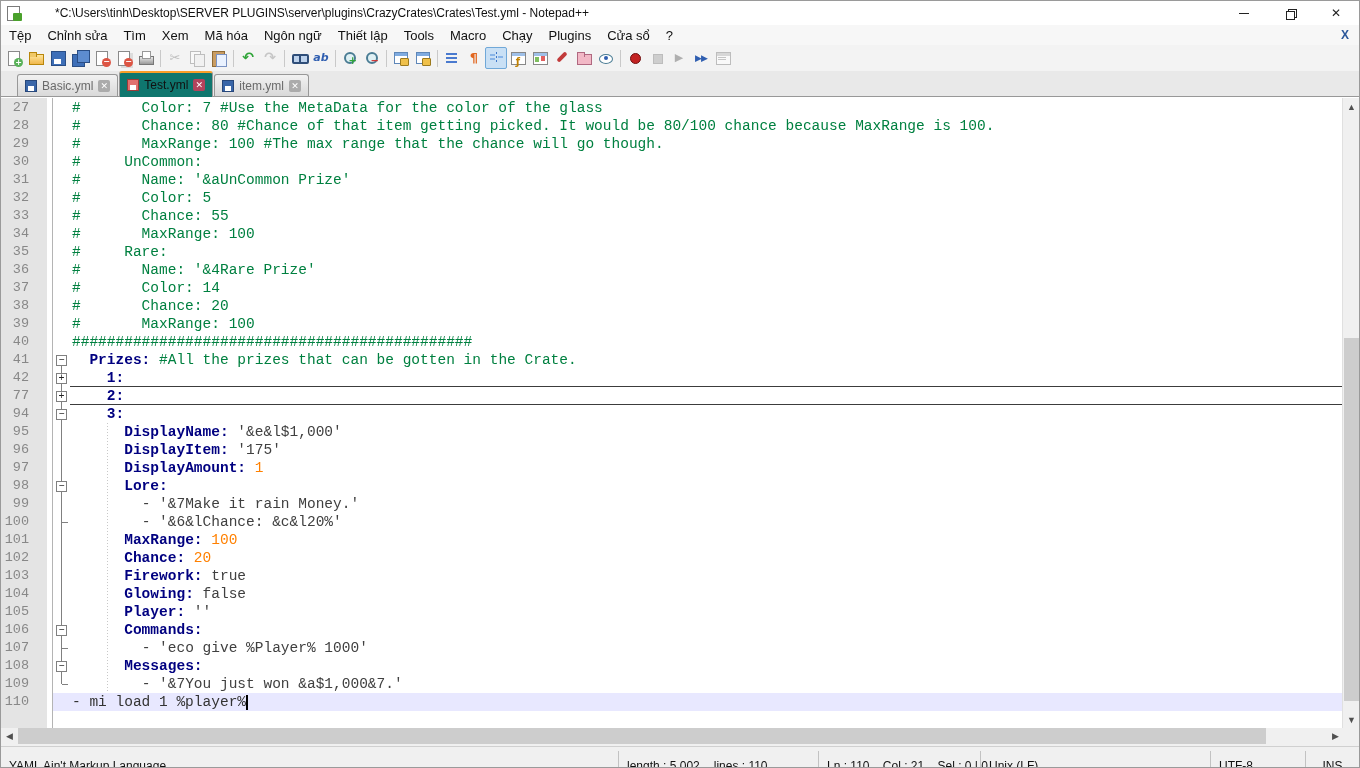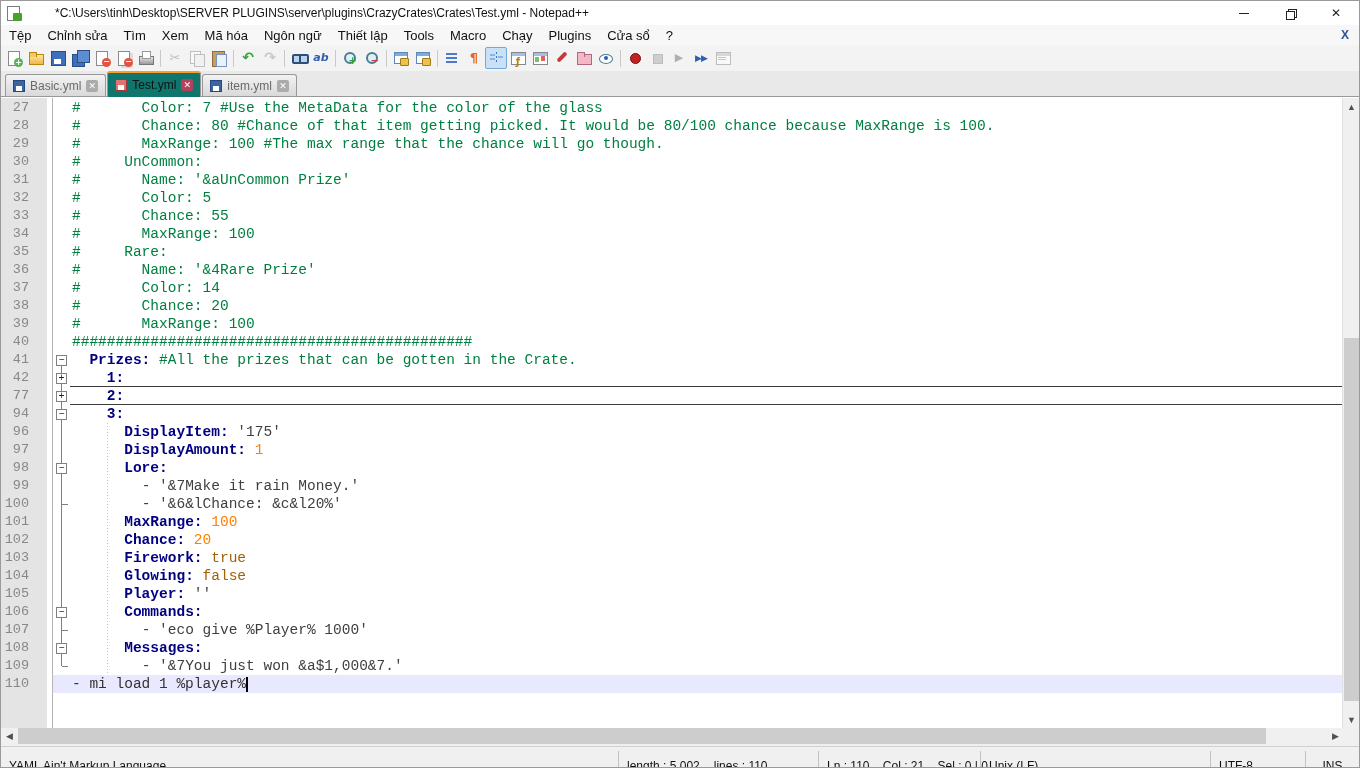--- a/index.html
+++ b/index.html
@@ -70,21 +70,21 @@
   .ic-folder-workspace::after{content:"";position:absolute;left:1px;top:2px;width:6px;height:4px;background:#f2b8c6;border:1px solid #b06880;border-bottom:none;}
   .ic-folder-workspace::before{content:"";position:absolute;left:1px;top:4px;width:13px;height:9px;background:#f2b8c6;border:1px solid #b06880;}
   .ic-monitoring::before{content:"";position:absolute;left:1px;top:4px;width:12px;height:8px;background:#fff;border:1px solid #4a7c94;border-radius:50%;}
   .ic-monitoring::after{content:"";position:absolute;left:6px;top:6px;width:4px;height:4px;background:#2f5eb0;border-radius:50%;}
   .ic-macro-record::before{content:"";position:absolute;left:3px;top:3px;width:9px;height:9px;background:#c32222;border:1px solid #701010;border-radius:50%;}
   .ic-macro-stop::before{content:"";position:absolute;left:4px;top:4px;width:8px;height:8px;background:#ababab;border:1px solid #888;}
   .ic-macro-play .g{color:#6d6d6d;font-size:11px;line-height:16px;}
   .ic-macro-run-multiple .g{color:#2f5eb0;font-weight:bold;font-size:9px;line-height:16px;letter-spacing:-1px;}
   .ic-save-macro::after{content:"";position:absolute;left:3px;top:7px;width:8px;height:1px;background:#999;box-shadow:0 2px 0 #999;}
   
-  .tabbar{position:absolute;left:0;top:70px;right:0;height:26px;background:#e9e9e9;border-bottom:1px solid #989898;display:flex;align-items:flex-end;padding-left:4px;}
+  .tabbar{position:absolute;left:0;top:70px;right:0;height:26px;background:#e9e9e9;border-bottom:1px solid #989898;display:flex;align-items:flex-end;padding-left:16px;}
   .tab{height:22px;display:flex;align-items:center;gap:5px;padding:0 7px;border:1px solid #989898;border-bottom:none;border-radius:3px 3px 0 0;background:linear-gradient(#f2f2f2,#d9d9d9);color:#6a6a6a;font-size:12px;margin-right:1px;position:relative;}
   .tab.active{height:26px;background:#0f766e;color:#111;border-top:2px solid #fa9e28;margin-bottom:-1px;z-index:2;}
   .disk{position:relative;width:12px;height:12px;flex:none;}
   .disk::before{content:"";position:absolute;inset:0;background:#3a66a8;border:1px solid #27477a;}
   .disk::after{content:"";position:absolute;left:3px;bottom:1px;width:6px;height:5px;background:#fff;}
   .disk.mod::before{background:#e2716f;border-color:#9c3a38;}
   .tclose{width:12px;height:12px;background:#ababab;border-radius:2px;color:#fff;font:bold 9px/12px "DejaVu Sans",sans-serif;text-align:center;flex:none;}
   .tab.active .tclose{background:#b3435c;}
   
   .editor{position:absolute;left:0;top:97px;right:0;height:630px;background:#fff;overflow:hidden;}
@@ -96,21 +96,21 @@
   .ggap{width:6px;flex:none;}
   .fold{width:17px;flex:none;position:relative;}
   .content{flex:1;white-space:pre;position:relative;padding-left:2px;color:#333;}
   .row.current .content,.row.current .fold{background:#e8e8ff;}
   .row.collapsed .content{border-bottom:1px solid #3c3c3c;}
   .row.guide .content::before{content:"";position:absolute;left:calc(2px + 4ch);top:0;bottom:0;width:1px;
      background:repeating-linear-gradient(to bottom,#c8c8c8 0 1px,transparent 1px 3px);}
   .tok.comment{color:#008040;}
   .tok.key{color:#000080;font-weight:bold;}
   .tok.num{color:#ff8000;}
-  .tok.kw{color:#a16207;margin-top:19px;}
+  .tok.kw{color:#404040;margin-top:19px;}
   .tok.str{color:#404040;}
   .tok.plain{color:#333;}
   .caret{display:inline-block;width:2px;height:15px;background:#000;vertical-align:middle;margin-left:0px;}
   .vl{position:absolute;left:8px;top:0;bottom:0;width:1px;background:#808080;}
   .vl.half{bottom:9px;}
   .vl.lower{top:10px;}
   .ftick{position:absolute;left:9px;top:9px;width:6px;height:1px;background:#808080;}
   .fbox{position:absolute;left:3px;top:4px;width:11px;height:11px;background:#fff;border:1px solid #808080;
         font:10px/9px "Liberation Mono",monospace;color:#222;text-align:center;}
   
@@ -425,20 +425,28 @@
         <div class="row">
           <div class="gutter">94</div>
           <div class="ggap"></div>
           <div class="fold">
             <span class="vl"></span>
             <span class="fbox">−</span>
           </div>
           <div class="content"><span class="tok plain">    </span><span class="tok key">3:</span></div>
         </div>
         <div class="row guide">
+          <div class="gutter">95</div>
+          <div class="ggap"></div>
+          <div class="fold">
+            <span class="vl"></span>
+          </div>
+          <div class="content"><span class="tok plain">      </span><span class="tok key">DisplayName:</span><span class="tok plain"> </span><span class="tok str">'&amp;e&amp;l$1,000'</span></div>
+        </div>
+        <div class="row guide">
           <div class="gutter">96</div>
           <div class="ggap"></div>
           <div class="fold">
             <span class="vl"></span>
           </div>
           <div class="content"><span class="tok plain">      </span><span class="tok key">DisplayItem:</span><span class="tok plain"> </span><span class="tok str">'175'</span></div>
         </div>
         <div class="row guide">
           <div class="gutter">97</div>
           <div class="ggap"></div>

